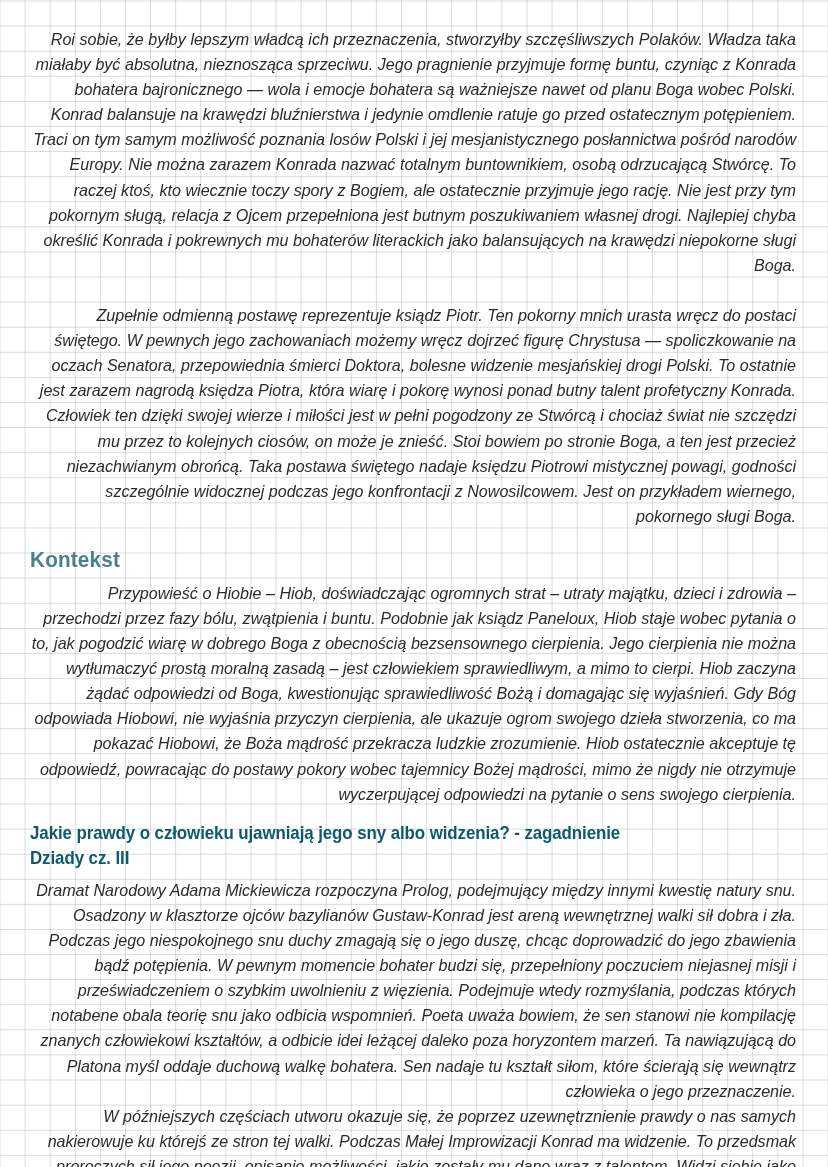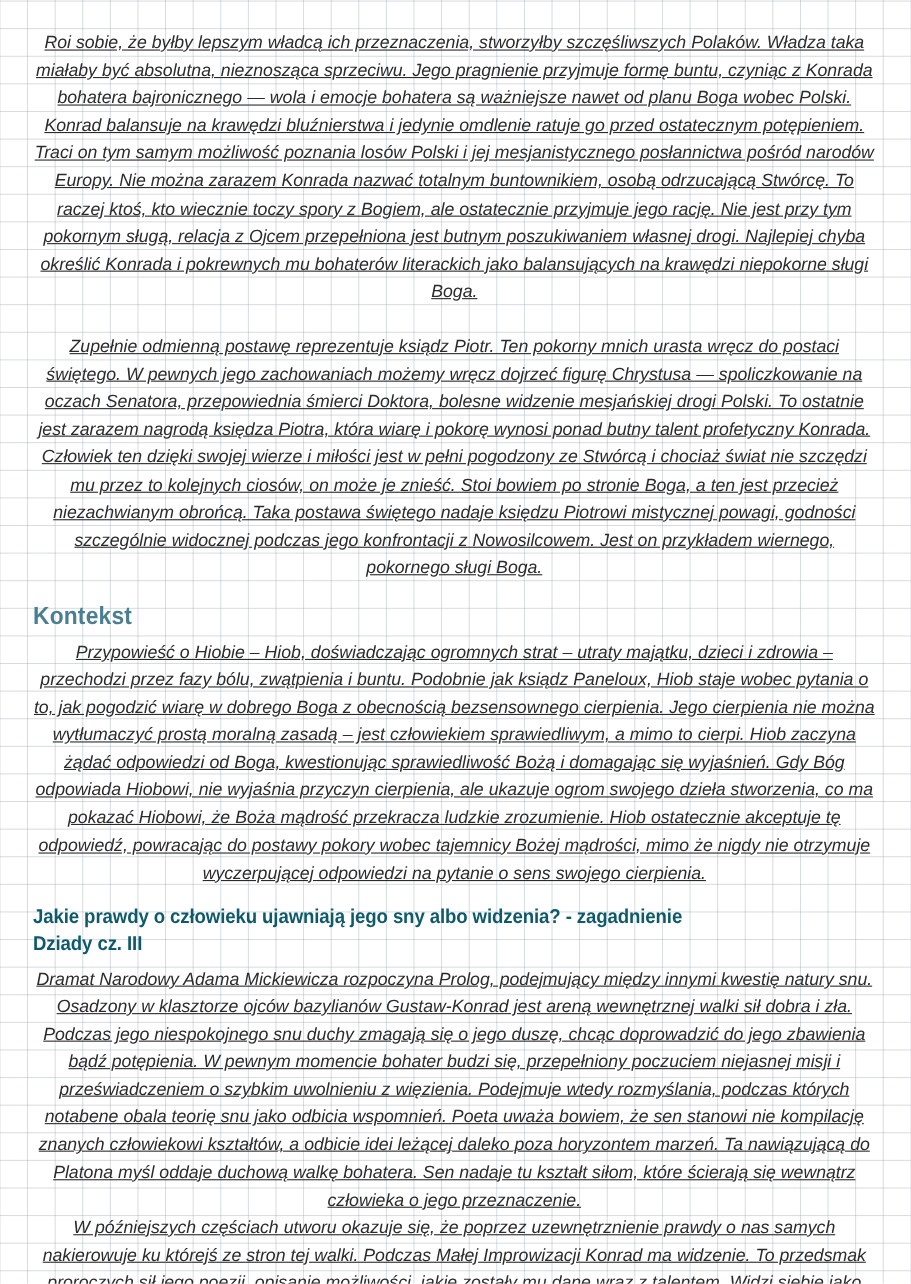--- a/index.html
+++ b/index.html
@@ -36,23 +36,22 @@
   }
 
   p.body-par {
     margin: 0;
     font-family: "Liberation Sans", sans-serif;
     font-style: italic;
     font-size: 16.1px;
     line-height: 25.1px;
     color: #2b2b2b;
     letter-spacing: -0.02px;
-    text-align: center;
+    text-align: right;
     word-spacing: 0.1px;
-    text-decoration: underline;
   }
 
   h2.section-title {
     margin: 0;
     font-family: "Liberation Sans Narrow", "Liberation Sans", sans-serif;
     font-weight: bold;
     font-size: 22.5px;
     line-height: 29px;
     color: #4a7f91;
     letter-spacing: 0.2px;

